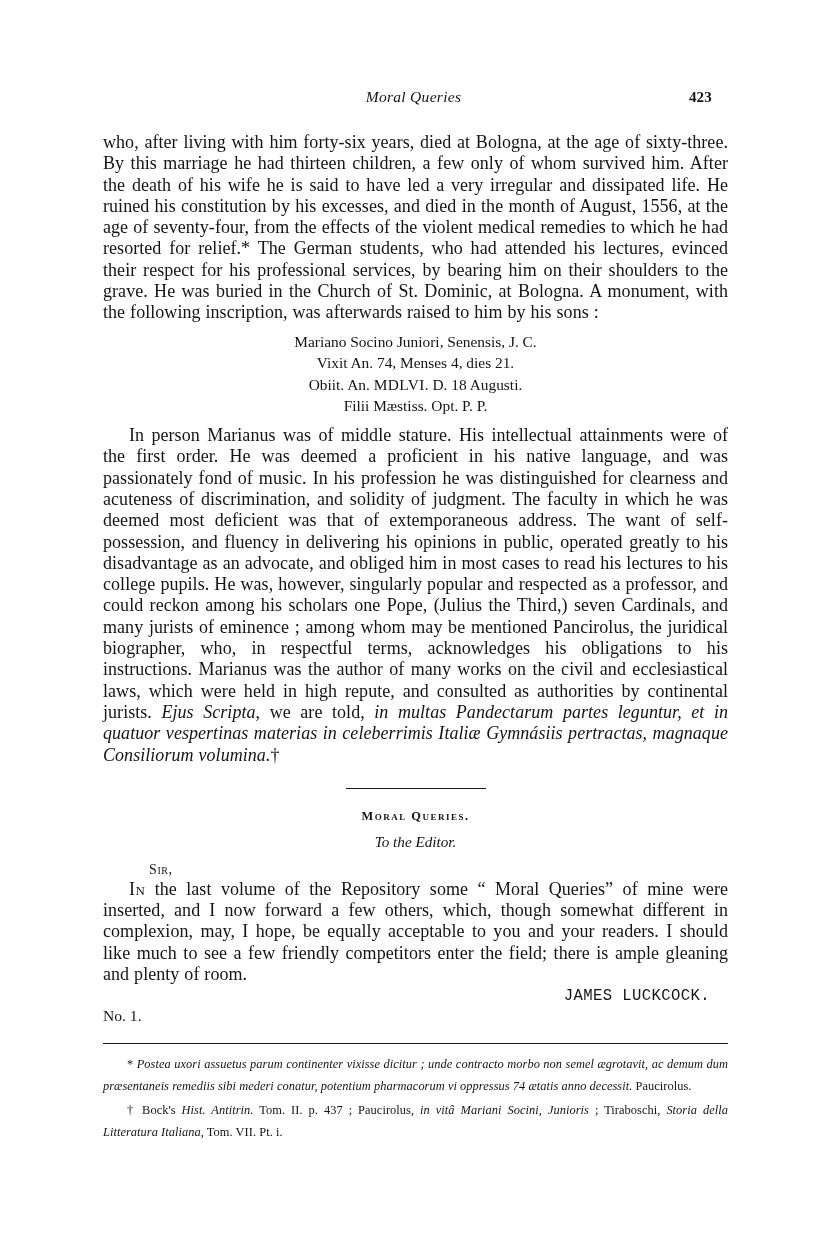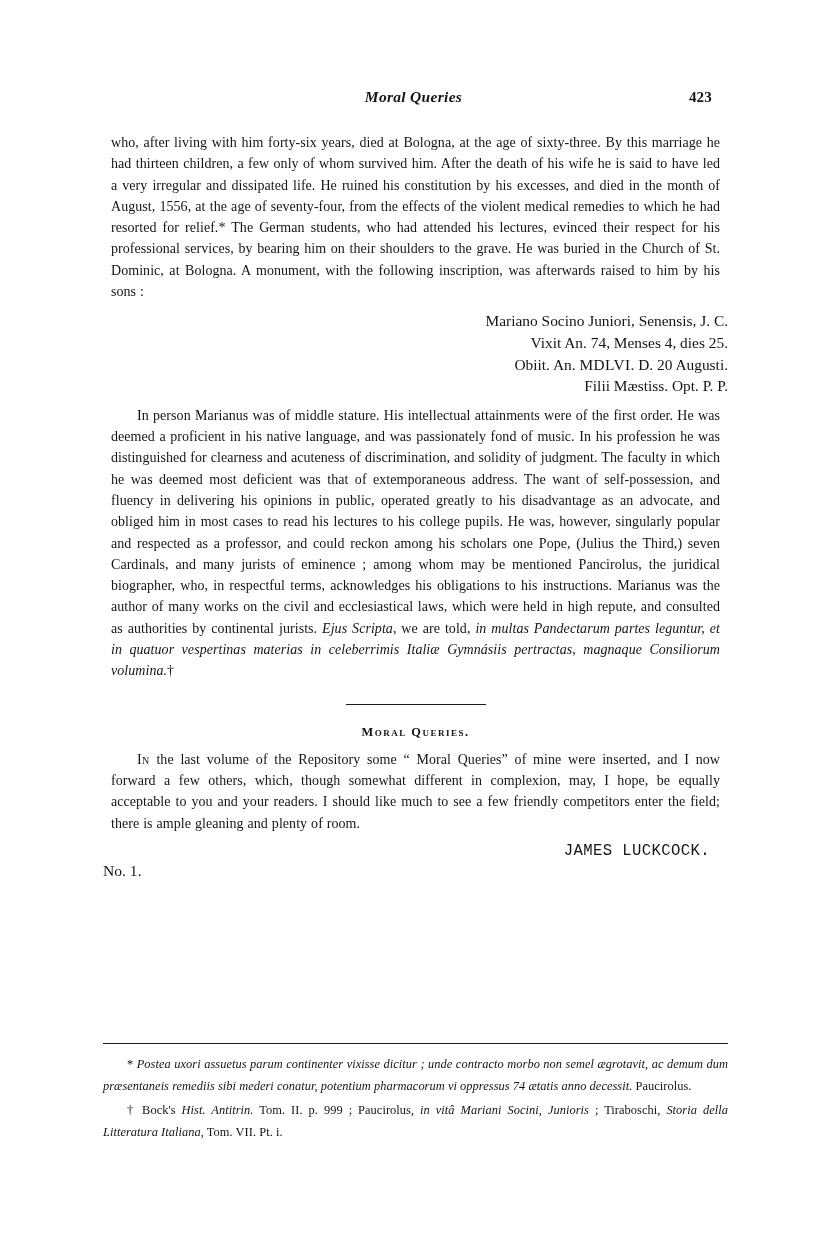--- a/index.html
+++ b/index.html
@@ -38,38 +38,37 @@
     height: 30px;
     margin-bottom: 14px;
   }
   .runhead-title {
     position: absolute;
     left: 0; right: 4px;
     text-align: center;
     font-style: italic;
     font-size: 15.5px;
     letter-spacing: 0.3px;
-    font-weight: bold;
   }
   .runhead-folio {
     position: absolute;
     right: 16px;
     top: 1px;
     font-size: 15px;
     font-weight: bold;
     letter-spacing: 0.2px;
   }
 
   
   .para {
     text-align: justify;
     text-justify: inter-word;
-    font-size: 14px;
+    font-size: 18px;
     line-height: 21.3px;
-    margin: 8px;
+    margin: 0;
     letter-spacing: 0.05px;
     word-spacing: 0.4px;
   }
   .para.indent {
     text-indent: 26px;
   }
   .para.noindent {
     text-indent: 0;
   }
 
@@ -81,21 +80,21 @@
     letter-spacing: 0.4px;
   }
 
   
   .inscription {
     margin: 7px 0 8px 0;
     text-align: center;
     font-size: 15.4px;
     line-height: 21.6px;
   }
-  .inscription div { white-space: nowrap; text-align: right; }
+  .inscription div { white-space: nowrap; }
 
   
   .rule-short {
     width: 140px;
     height: 0;
     margin: 22px auto 20px auto;
     border: 0;
     border-top: 1px solid #1a1a1a;
   }
 
@@ -171,44 +170,46 @@
 
     <div class="runhead">
       <div class="runhead-title">Moral Queries</div>
       <div class="runhead-folio">423</div>
     </div>
 
     <p class="para noindent">who, after living with him forty-six years, died at Bologna, at the age of sixty-three. By this marriage he had thirteen children, a few only of whom survived him. After the death of his wife he is said to have led a very irregular and dissipated life. He ruined his constitution by his excesses, and died in the month of August, 1556, at the age of seventy-four, from the effects of the violent medical remedies to which he had resorted for relief.* The German students, who had attended his lectures, evinced their respect for his professional services, by bearing him on their shoulders to the grave. He was buried in the Church of St. Dominic, at Bologna. A monument, with the following inscription, was afterwards raised to him by his sons :</p>
 
     <div class="inscription">
       <div>Mariano Socino Juniori, Senensis, J. C.</div>
-      <div>Vixit An. 74, Menses 4, dies 25.</div>
+      <div>Vixit An. 74, Menses 4, dies 21.</div>
       <div>
-        <span>Obiit. An. </span><span class="sc">MDLVI</span><span>. D. 20 Augusti.</span>
+        <span>Obiit. An. </span><span class="sc">MDLVI</span><span>. D. 18 Augusti.</span>
       </div>
       <div>Filii Mæstiss. Opt. P. P.</div>
     </div>
 
     <p class="para indent"><span>In person Marianus was of middle stature. His intellectual attainments were of the first order. He was deemed a proficient in his native language, and was passionately fond of music. In his profession he was distinguished for clearness and acuteness of discrimination, and solidity of judgment. The faculty in which he was deemed most deficient was that of extemporaneous address. The want of self-possession, and fluency in delivering his opinions in public, operated greatly to his disadvantage as an advocate, and obliged him in most cases to read his lectures to his college pupils. He was, however, singularly popular and respected as a professor, and could reckon among his scholars one Pope, (Julius the Third,) seven Cardinals, and many jurists of eminence ; among whom may be mentioned Pancirolus, the juridical biographer, who, in respectful terms, acknowledges his obligations to his instructions. Marianus was the author of many works on the civil and ecclesiastical laws, which were held in high repute, and consulted as authorities by continental jurists. </span><i>Ejus Scripta</i><span>, we are told, </span><i>in multas Pandectarum partes leguntur, et in quatuor vespertinas materias in celeberrimis Italiæ Gymnásiis pertractas, magnaque Consiliorum volumina.</i><span>†</span></p>
 
     <hr class="rule-short">
 
     <div class="art-title">Moral Queries.</div>
-
+    <div class="art-sub">To the Editor.</div>
+
+    <div class="salutation">Sir,</div>
 
     <p class="para indent"><span class="sc">In</span><span> the last volume of the Repository some “ Moral Queries” of mine were inserted, and I now forward a few others, which, though somewhat different in complexion, may, I hope, be equally acceptable to you and your readers. I should like much to see a few friendly competitors enter the field; there is ample gleaning and plenty of room.</span></p>
 
     <div class="signature">JAMES LUCKCOCK.</div>
 
     <div class="numhead">No. 1.</div>
 
 
   </div>
 
   <div class="footnotes">
     <hr class="fn-rule">
 
     <p class="fn"><span class="marker">*</span><i> Postea uxori assuetus parum continenter vixisse dicitur ; unde contracto morbo non semel ægrotavit, ac demum dum præsentaneis remediis sibi mederi conatur, potentium pharmacorum vi oppressus 74 ætatis anno decessit.</i><span> Paucirolus.</span></p>
 
-    <p class="fn"><span class="marker">†</span><span> Bock's </span><i>Hist. Antitrin.</i><span> Tom. II. p. 999 ; Paucirolus, </span><i>in vitâ Mariani Socini, Junioris</i><span> ; Tiraboschi, </span><i>Storia della Litteratura Italiana</i><span>, Tom. VII. Pt. i.</span></p>
+    <p class="fn"><span class="marker">†</span><span> Bock's </span><i>Hist. Antitrin.</i><span> Tom. II. p. 437 ; Paucirolus, </span><i>in vitâ Mariani Socini, Junioris</i><span> ; Tiraboschi, </span><i>Storia della Litteratura Italiana</i><span>, Tom. VII. Pt. i.</span></p>
   </div>
 
 </div>
 
 </body></html>

